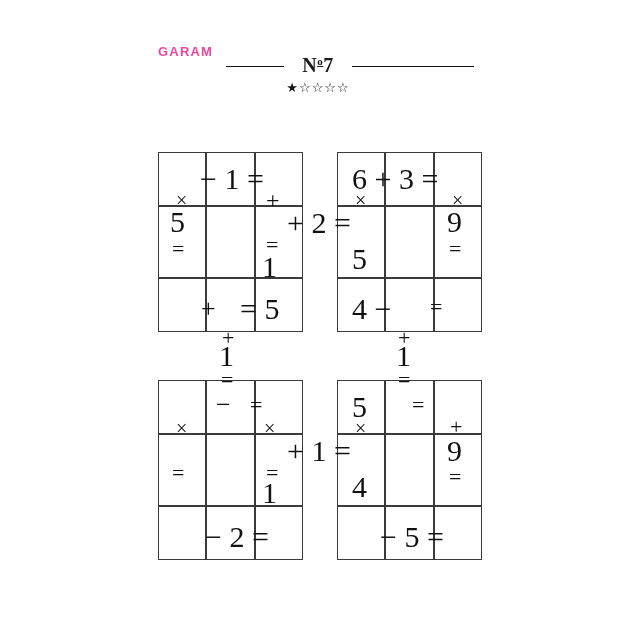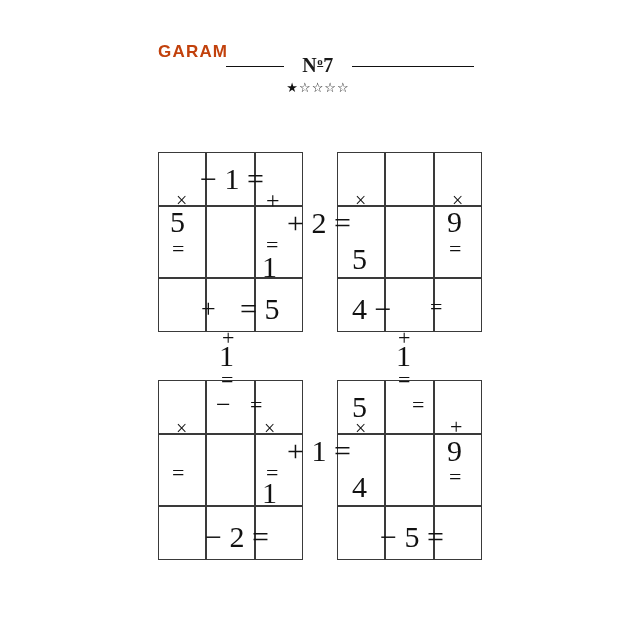--- a/index.html
+++ b/index.html
@@ -27,23 +27,23 @@
   #brand {
     position: absolute;
     left: 158px;
     top: 0px;
     width: 120px;
     text-align: left;
   }
   #brand-name {
     font-family: "Liberation Sans", sans-serif;
     font-weight: bold;
-    font-size: 17px;
+    font-size: 13px;
     letter-spacing: 1.2px;
-    color: #c2410c;
+    color: #ec4899;
     line-height: 15px;
   }
   #brand-sub {
     font-family: "DejaVu Sans", sans-serif;
     font-size: 11px;
     color: #111;
     line-height: 16px;
     margin-top: 2px;
   }
   .rule {
@@ -163,20 +163,21 @@
     <div class="t" style="left: 170px; top: 207px; font-size: 30px;">5</div>
     <div class="t" style="left: 287px; top: 208px; font-size: 30px;">+ 2 =</div>
     <div class="t" style="left: 172px; top: 238px; font-size: 22px;">=</div>
     <div class="t" style="left: 266px; top: 234px; font-size: 22px;">=</div>
     <div class="t" style="left: 262px; top: 252px; font-size: 30px;">1</div>
     <div class="t" style="left: 201px; top: 296px; font-size: 26px;">+</div>
     <div class="t" style="left: 240px; top: 294px; font-size: 30px;">= 5</div>
     <div class="t" style="left: 222px; top: 327px; font-size: 22px;">+</div>
     <div class="t" style="left: 219px; top: 341px; font-size: 30px;">1</div>
     <div class="t" style="left: 221px; top: 369px; font-size: 22px;">=</div>
+    <div class="t" style="left: 352px; top: 164px; font-size: 30px;">6 + 3 =</div>
     <div class="t" style="left: 355px; top: 190px; font-size: 20px;">×</div>
     <div class="t" style="left: 452px; top: 190px; font-size: 20px;">×</div>
     <div class="t" style="left: 447px; top: 207px; font-size: 30px;">9</div>
     <div class="t" style="left: 352px; top: 244px; font-size: 30px;">5</div>
     <div class="t" style="left: 449px; top: 238px; font-size: 22px;">=</div>
     <div class="t" style="left: 352px; top: 294px; font-size: 30px;">4 −</div>
     <div class="t" style="left: 430px; top: 296px; font-size: 22px;">=</div>
     <div class="t" style="left: 398px; top: 327px; font-size: 22px;">+</div>
     <div class="t" style="left: 396px; top: 341px; font-size: 30px;">1</div>
     <div class="t" style="left: 398px; top: 369px; font-size: 22px;">=</div>

